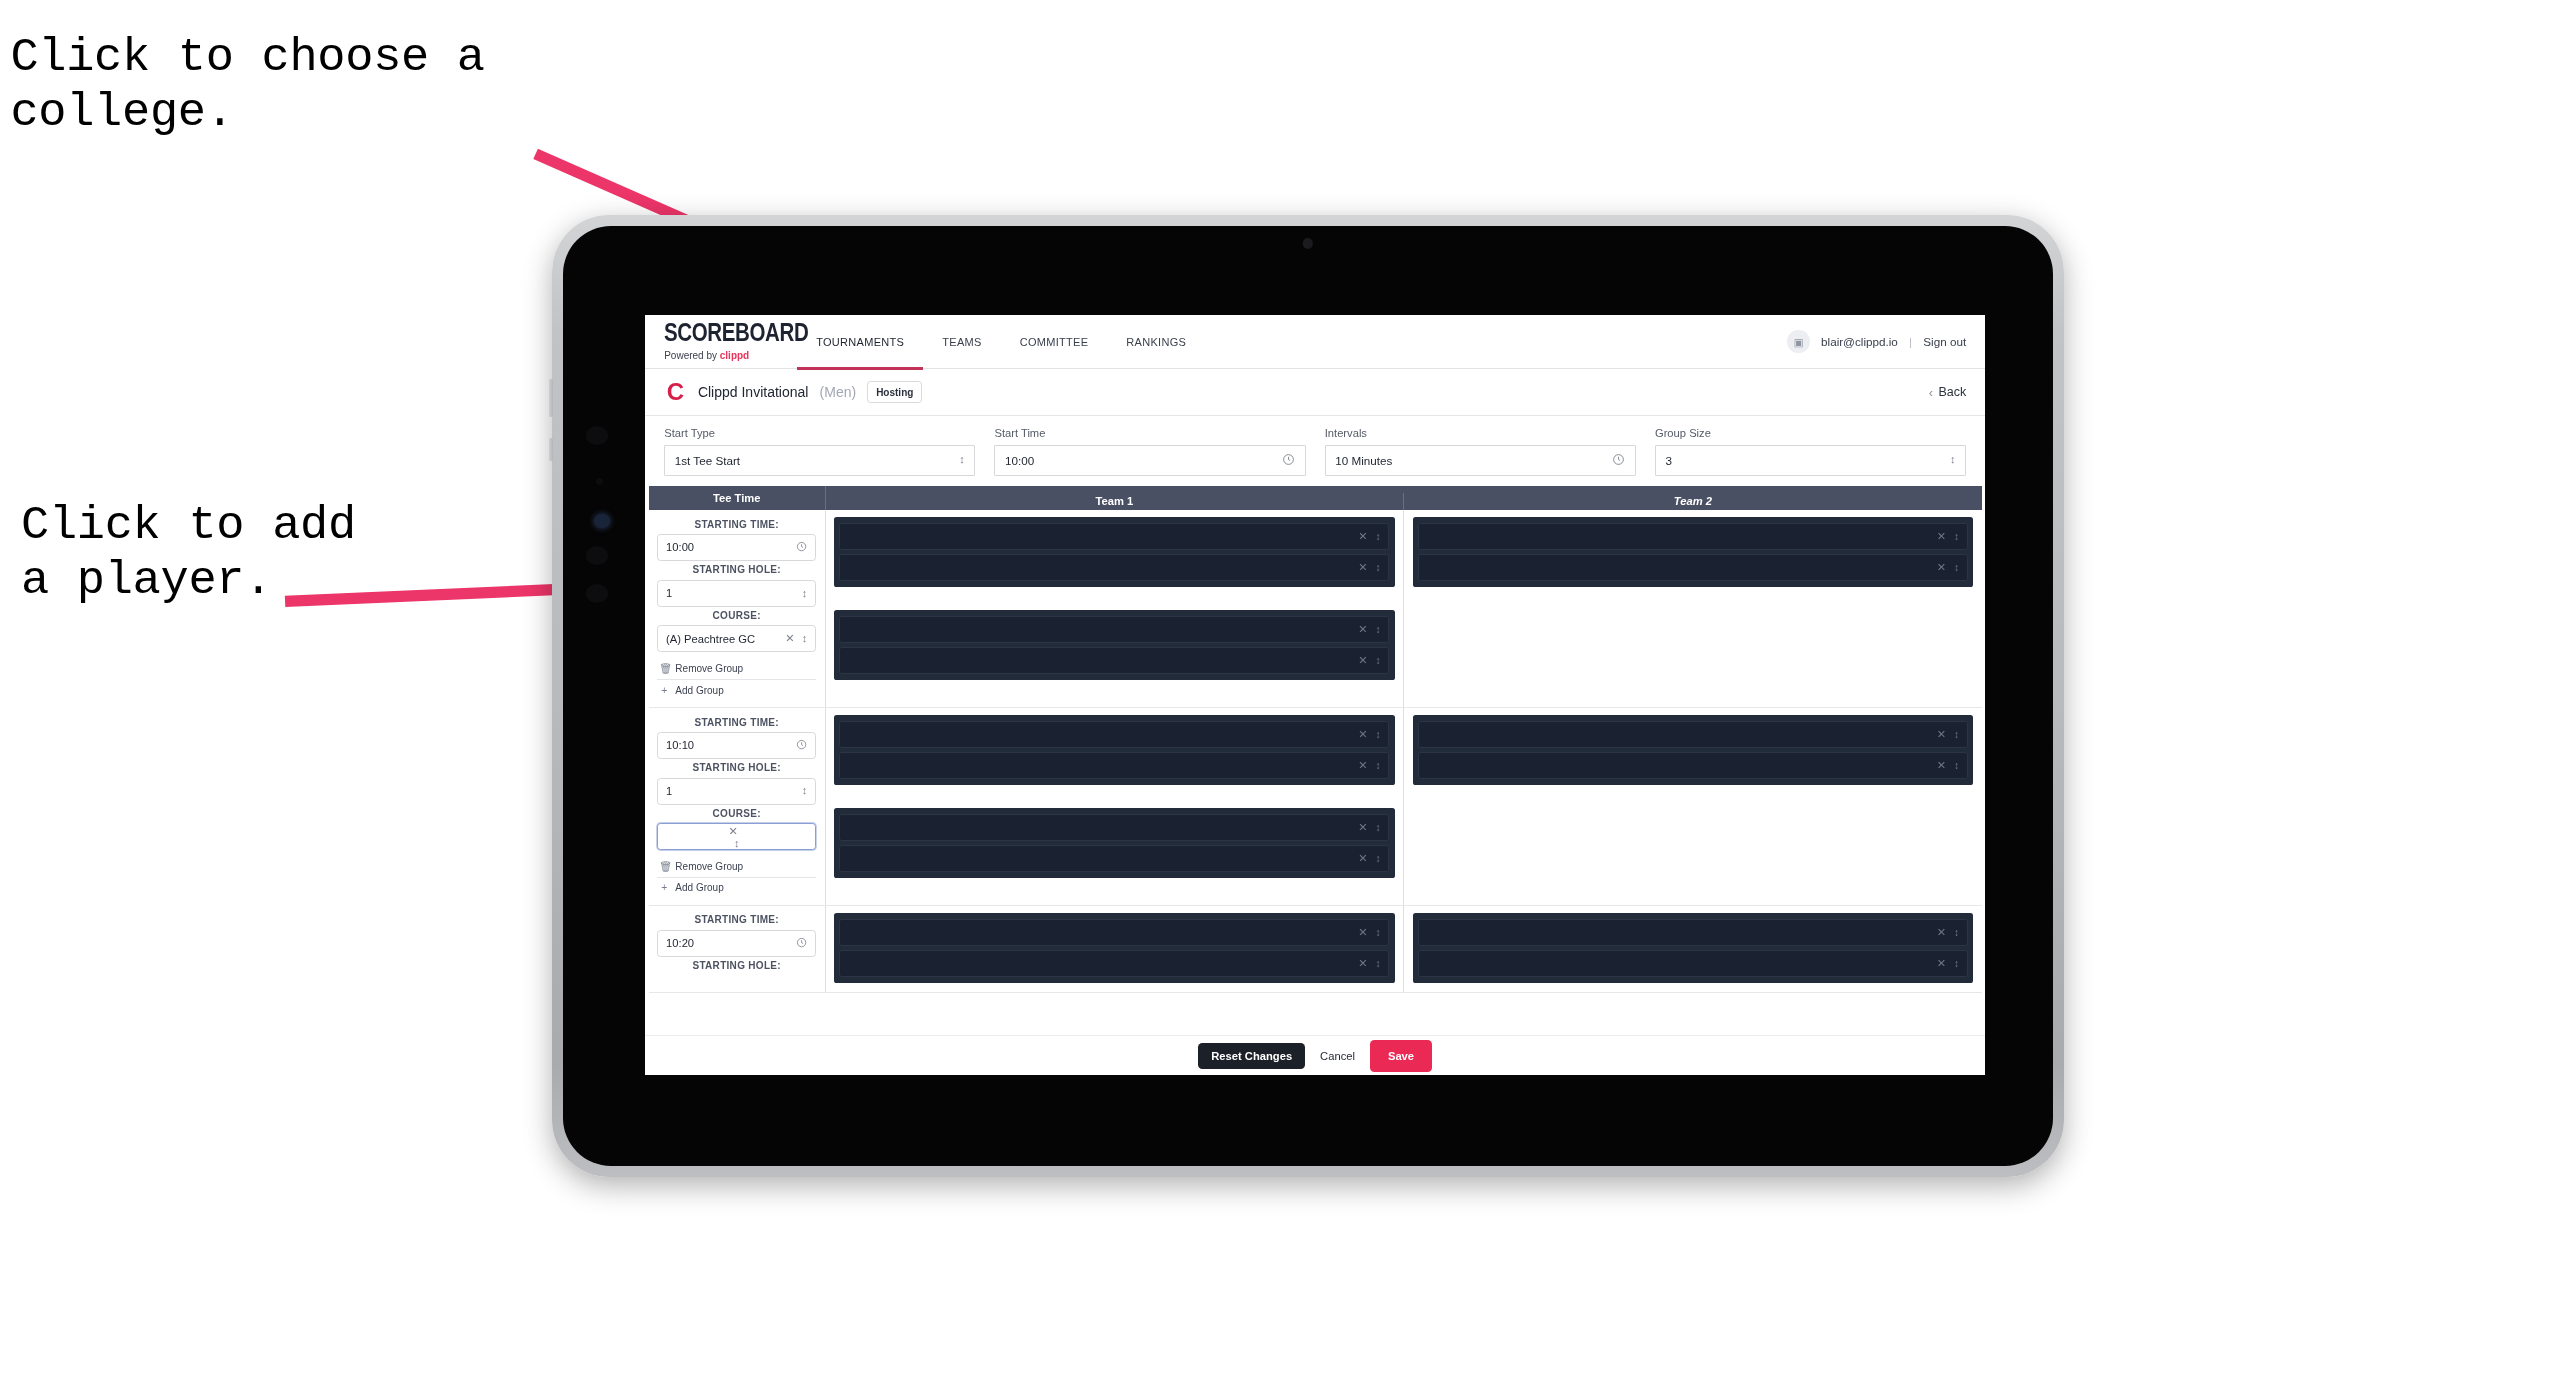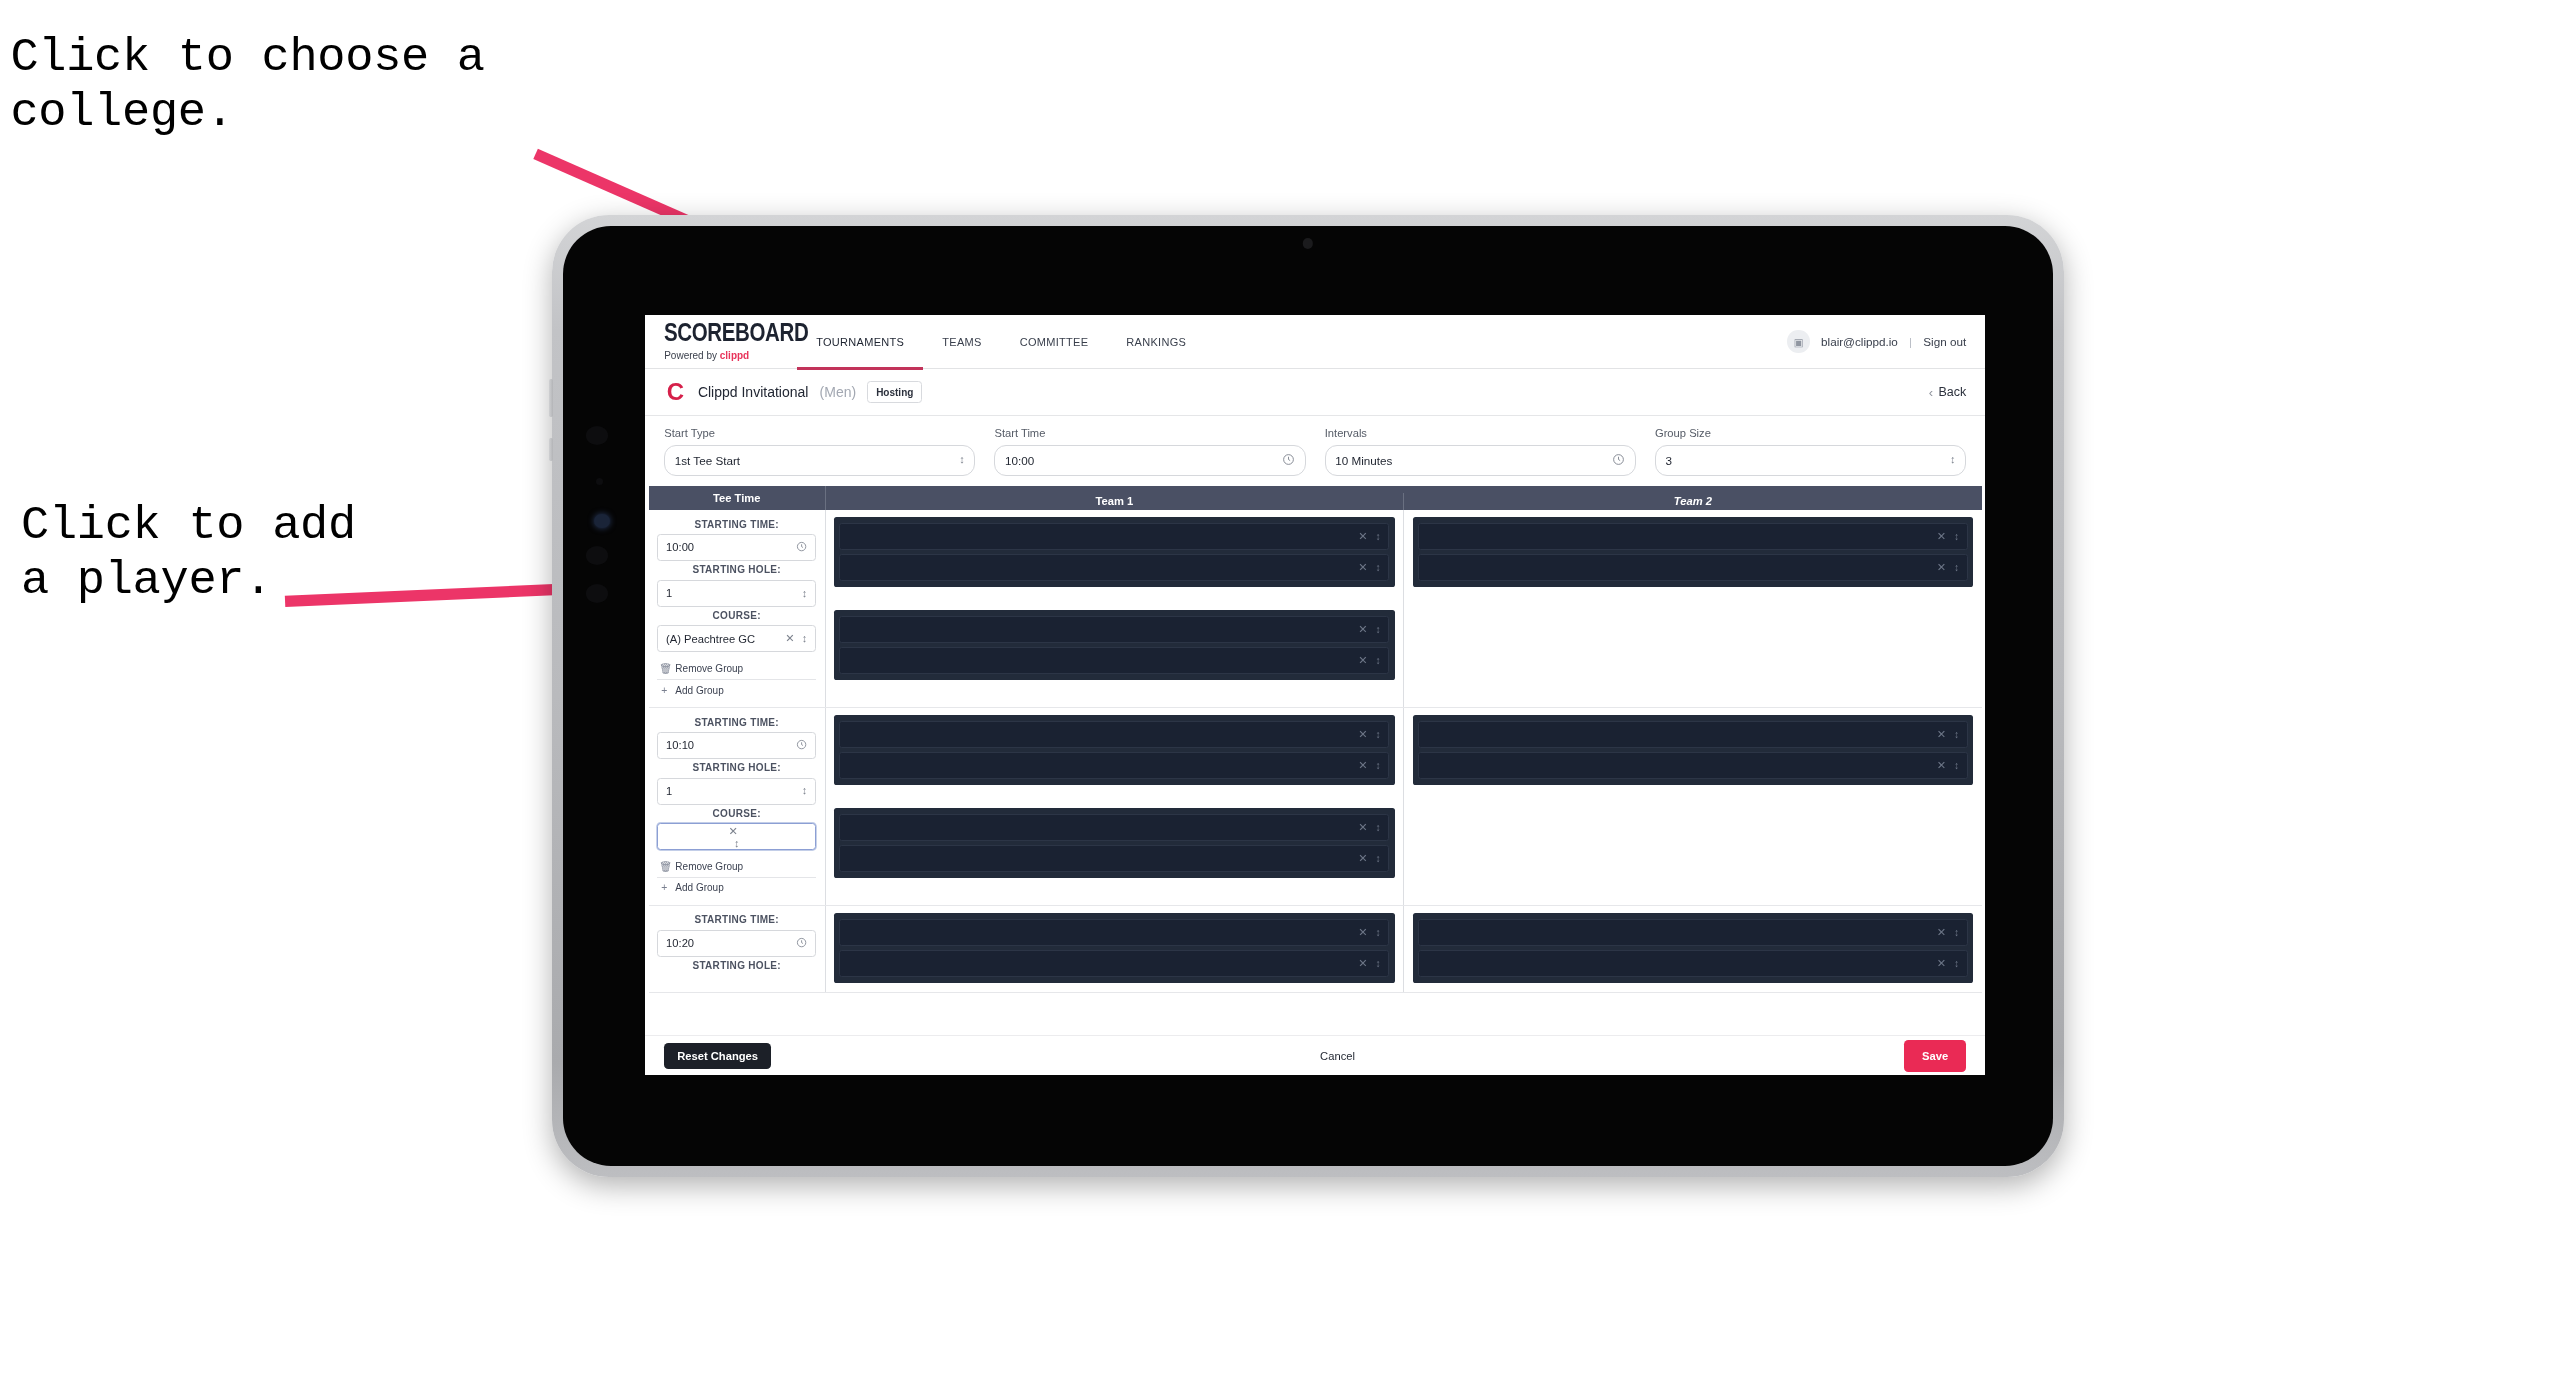--- a/index.html
+++ b/index.html
@@ -157,21 +157,21 @@
   
   #settings {
     padding: 10.4px 19px 8.6px 19px;
     display:flex; gap: 19px;
     flex:0 0 auto;
   }
   .field { flex:1 1 0; min-width:0; }
   .field-label { font-size:11.2px; color:#555b66; margin-bottom:6px; }
   .field-box {
     height: 31px;
-    border:0.9px solid #d6d8dc; border-radius:12px;
+    border:0.9px solid #d6d8dc; border-radius:1px;
     background:#fff;
     display:flex; align-items:center;
     padding: 0 9.5px;
     font-size:11.7px; color:#1f242f;
     cursor:pointer;
   }
   .field-box .val { flex:1 1 auto; overflow:hidden; white-space:nowrap; }
   .icon-spin { color:#7d838e; font-size:11.2px; line-height:1; }
   .icon-clock { color:#7d838e; }
 
@@ -243,22 +243,22 @@
     padding: 0 7.8px;
     cursor:pointer;
   }
   .player-row .pval { flex:1 1 auto; font-size:11.2px; color:#c7cdd8; white-space:nowrap; overflow:hidden; }
   .player-row .px { color:#6d7687; font-size:11.2px; margin-right:7.8px; }
   .player-row .pspin { color:#6d7687; font-size:10.4px; }
 
   
   #appfooter {
     flex:0 0 40px; height:40px;
-    display:flex; align-items:center; justify-content:space-between;
-    gap: 13px; padding: 9px 19px;
+    display:flex; align-items:center; justify-content:center;
+    gap: 2px; padding: 9px 19px;
     background:#fff; border-top:0.9px solid #ececee;
   }
   .btn { border-radius:4.3px; font-size:11.2px; cursor:pointer; display:flex; align-items:center; justify-content:center; }
   #btn-reset { background:#1c2028; color:#fff; height:26px; padding:0 13px; font-weight:600; }
   #btn-cancel { background:transparent; color:#1f242f; height:26px; padding:0 13px; }
   #btn-save { background:#ea2a55; color:#fff; height:32px; padding:0 18px; font-weight:700; }
 </style>
 </head>
 <body>
 

